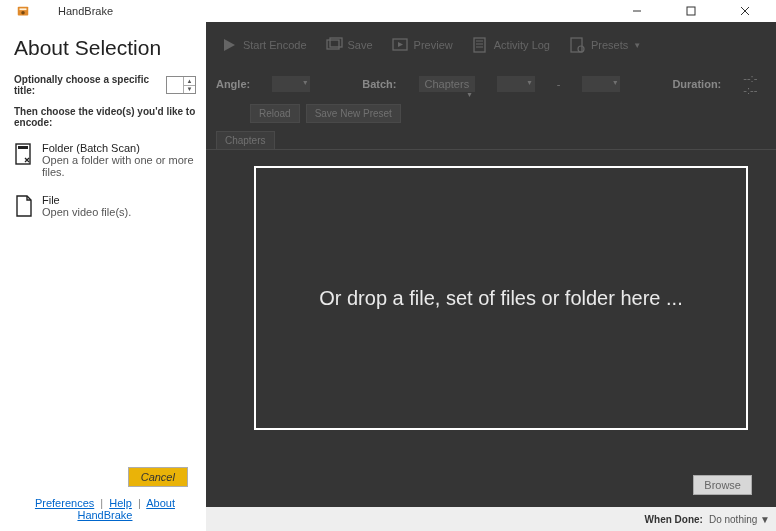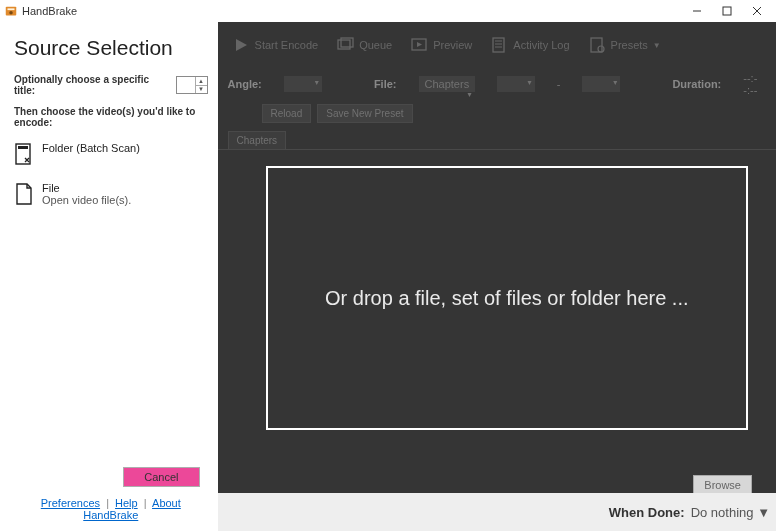--- a/index.html
+++ b/index.html
@@ -1,55 +1,55 @@
 <!DOCTYPE html>
 <html><head>
 <meta charset="utf-8">
 <style>
   * { box-sizing: border-box; margin: 0; padding: 0; font-family: "Segoe UI", Arial, sans-serif; }
   html, body { width: 776px; height: 531px; overflow: hidden; background: #fff; }
-  .titlebar { height: 22px; display: flex; align-items: center; padding: 0 4px; font-size: 11px; color: #333; }
+  .titlebar { height: 22px; display: flex; align-items: center; padding: 0 16px; font-size: 11px; color: #333; gap: 24px; }
   .titlebar .logo { width: 14px; height: 14px; margin-right: 4px; }
   .titlebar .spacer { flex: 1; }
   .winbtn { width: 30px; height: 20px; display: flex; align-items: center; justify-content: center; }
   .content { display: flex; height: 509px; }
   .leftpanel { width: 222px; background: #fff; display: flex; flex-direction: column; padding: 14px 10px 6px 14px; }
   .h1 { font-size: 21px; font-weight: 300; color: #222; margin-bottom: 14px; }
   .small { font-size: 10px; color: #333; font-weight: bold; }
   .titlerow { display: flex; align-items: center; margin-bottom: 10px; }
   .spinner { width: 32px; height: 18px; border: 1px solid #8a8a8a; margin-left: 6px; background: #fff; position: relative; }
   .spinner .btns { position: absolute; right: 0; top: 0; bottom: 0; width: 12px; display: flex; flex-direction: column; border-left: 1px solid #aaa; }
   .spinner .sb { flex: 1; display: flex; align-items: center; justify-content: center; font-size: 6px; color: #555; }
   .spinner .sb:first-child { border-bottom: 1px solid #aaa; }
   .srcitem { display: flex; margin: 8px 0; cursor: pointer; }
   .srcitem .ico { width: 20px; height: 24px; margin-right: 8px; flex-shrink: 0; }
   .srcitem .t1 { font-size: 11px; color: #222; }
   .srcitem .t2 { font-size: 11px; color: #555; }
   .left-spacer { flex: 1; }
   .cancelrow { display: flex; justify-content: flex-end; padding-right: 8px; margin-bottom: 10px; }
-  .btn { font-size: 11px; padding: 3px 20px; background: #ec4899; border: 1px solid #adadad; color: #333; cursor: pointer; }
+  .btn { font-size: 11px; padding: 3px 12px; background: #eab308; border: 1px solid #adadad; color: #333; cursor: pointer; font-style: italic; }
   .links { font-size: 11px; color: #555; text-align: center; padding-bottom: 4px; }
   .links a { color: #0066cc; text-decoration: underline; cursor: pointer; }
   .sep { color: #888; margin: 0 3px; }
   .rightpanel { flex: 1; background: #4a4a4a; position: relative; color: #888; }
   .overlay { position: absolute; inset: 0; background: rgba(0,0,0,0.28); }
   .toolbar { height: 46px; display: flex; align-items: center; padding: 0 8px; font-size: 11px; color: #8c8c8c; gap: 6px; }
   .tbtn { display: flex; align-items: center; gap: 5px; padding: 4px 6px; }
   .tbtn .ti { width: 18px; height: 18px; }
   .fieldsrow { display: flex; align-items: center; padding: 0 10px; height: 32px; font-size: 11px; color: #a0a0a0; gap: 22px; }
   .fieldsrow .lbl { font-weight: bold; color: #bdbdbd; }
   .fieldsrow .dd { background: #5a5a5a; padding: 2px 14px 2px 6px; min-width: 38px; position: relative; color: #9c9c9c; }
   .fieldsrow .dd::after { content:"▾"; position:absolute; right:3px; font-size:8px; }
   .btnrow { display: flex; padding: 4px 10px; gap: 6px; font-size: 10px; color: #9c9c9c; }
   .minibtn { background: #5a5a5a; padding: 3px 8px; border: 1px solid #666; }
   .tabsrow { display: flex; padding: 4px 10px 0 10px; gap: 2px; font-size: 10px; color: #9c9c9c; border-bottom: 1px solid #666; }
   .tab { background: #555; padding: 3px 8px; border: 1px solid #666; border-bottom: none; }
   .dropzone { position: absolute; left: 48px; right: 28px; top: 144px; height: 264px; border: 2px solid #fff; display: flex; align-items: center; justify-content: center; }
   .dropzone .msg { color: #eaeaea; font-size: 20px; }
-  .bottombar { position: absolute; left: 0; right: 0; bottom: 0; height: 38px; background: #eeeeee; display: flex; align-items: center; justify-content: flex-end; padding: 0 6px; font-size: 13px; color: #333; gap: 6px; }
+  .bottombar { position: absolute; left: 0; right: 0; bottom: 0; height: 24px; background: #eeeeee; display: flex; align-items: center; justify-content: flex-end; padding: 0 6px; font-size: 10px; color: #333; gap: 6px; }
   .browsebtn { position: absolute; right: 24px; bottom: 36px; font-size: 11px; padding: 3px 10px; background: #d7d7d7; border: 1px solid #aaa; color: #666; }
   .wd-select { color: #555; cursor: pointer; }
 </style>
 </head>
 <body>
 
 <div class="titlebar">
   <svg class="logo" viewBox="0 0 16 16">
       <rect x="2" y="3" width="12" height="10" fill="#e08a2c" rx="1"></rect>
       <rect x="4" y="5" width="8" height="2" fill="#fff3dd"></rect>
@@ -70,40 +70,41 @@
   <div class="winbtn">
       <svg width="10" height="10">
         <line x1="1" y1="1" x2="9" y2="9" stroke="#333" stroke-width="1"></line>
         <line x1="9" y1="1" x2="1" y2="9" stroke="#333" stroke-width="1"></line>
       </svg>
     </div>
 </div>
 
 <div class="content">
   <div class="leftpanel">
-    <div class="h1">Source Selection</div>
+    <div class="h1">About Selection</div>
     <div class="titlerow">
       <span class="small">Optionally choose a specific title:</span>
       <div class="spinner">
         <div class="btns">
             <div class="sb">▲</div>
             <div class="sb">▼</div>
           </div>
       </div>
     </div>
     <div class="small" style="margin-bottom:6px">Then choose the video(s) you'd like to encode:</div>
 
     <div class="srcitem">
       <svg class="ico" viewBox="0 0 20 24">
           <rect x="2" y="2" width="14" height="20" fill="none" stroke="#222" stroke-width="1.4"></rect>
           <rect x="4" y="4" width="10" height="3" fill="#222"></rect>
           <path d="M11 16 l4 4 M15 16 l-4 4" stroke="#222" stroke-width="1.3"></path>
         </svg>
       <div>
         <div class="t1">Folder (Batch Scan)</div>
+        <div class="t2">Open a folder with one or more files.</div>
       </div>
     </div>
 
     <div class="srcitem">
       <svg class="ico" viewBox="0 0 20 24">
           <path d="M3 2 h10 l4 4 v16 h-14 z" fill="none" stroke="#222" stroke-width="1.4"></path>
           <path d="M13 2 v4 h4" fill="none" stroke="#222" stroke-width="1.4"></path>
         </svg>
       <div>
         <div class="t1">File</div>
@@ -130,21 +131,21 @@
         <svg class="ti" viewBox="0 0 18 18">
             <polygon points="4,3 15,9 4,15" fill="#8c8c8c"></polygon>
           </svg>
         <span>Start Encode</span>
       </div>
       <div class="tbtn">
         <svg class="ti" viewBox="0 0 18 18">
             <rect x="2" y="4" width="12" height="9" fill="none" stroke="#8c8c8c" stroke-width="1.3"></rect>
             <rect x="5" y="2" width="12" height="9" fill="none" stroke="#8c8c8c" stroke-width="1.3"></rect>
           </svg>
-        <span>Queue</span>
+        <span>Save</span>
       </div>
       <div class="tbtn">
         <svg class="ti" viewBox="0 0 18 18">
             <rect x="2" y="3" width="14" height="11" fill="none" stroke="#8c8c8c" stroke-width="1.3"></rect>
             <polygon points="7,6 12,8.5 7,11" fill="#8c8c8c"></polygon>
           </svg>
         <span>Preview</span>
       </div>
       <div class="tbtn">
         <svg class="ti" viewBox="0 0 18 18">
@@ -162,21 +163,21 @@
           </svg>
         <span>Presets</span>
         <span style="font-size:8px">▼</span>
       </div>
     </div>
 
     <div class="fieldsrow">
       <span class="lbl">Angle:</span>
       <span class="dd">&nbsp;</span>
       <span style="width:10px"></span>
-      <span class="lbl">File:</span>
+      <span class="lbl">Batch:</span>
       <span class="dd">Chapters</span>
       <span class="dd">&nbsp;</span>
       <span>-</span>
       <span class="dd">&nbsp;</span>
       <span style="width:10px"></span>
       <span class="lbl">Duration:</span>
       <span>--:--:--</span>
     </div>
 
     <div class="btnrow">

